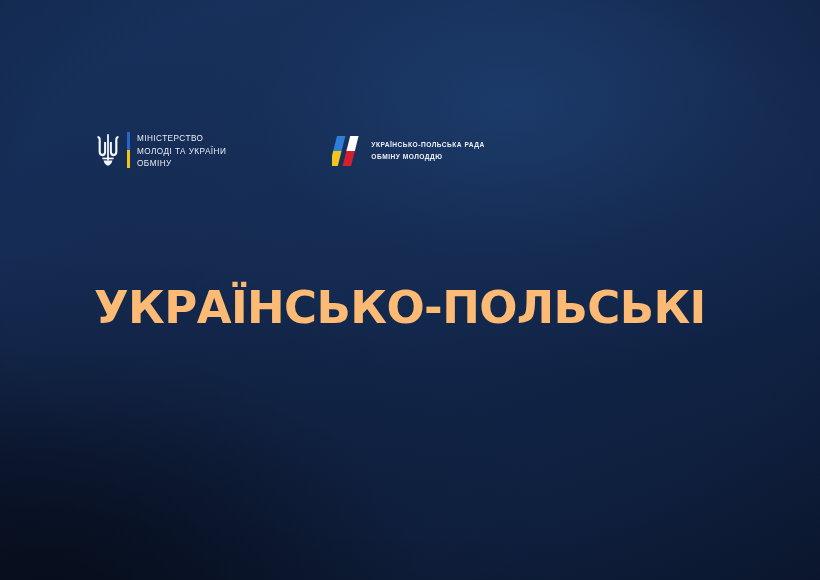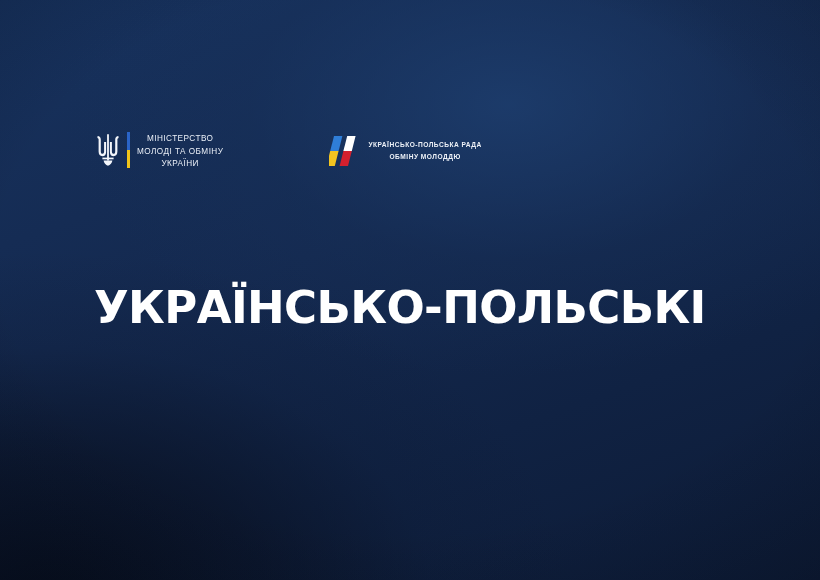--- a/index.html
+++ b/index.html
@@ -52,21 +52,20 @@
   }
 
   
   .logo-row {
     position: absolute;
     top: 131px;
     left: 96px;
     display: flex;
     align-items: flex-start;
     gap: 106px;
-    text-align: center;
   }
 
   
   .logo-ministry {
     display: flex;
     align-items: stretch;
     gap: 7px;
     height: 40px;
   }
 
@@ -134,21 +133,21 @@
     letter-spacing: 0.5px;
     line-height: 8.4px;
     white-space: nowrap;
   }
 
   
   .headline {
     position: absolute;
     left: 94px;
     top: 283px;
-    color: #ffffff;
+    color: #fdba74;
     font-family: "DejaVu Sans", sans-serif;
     font-weight: 700;
     font-size: 45px;
     line-height: 50px;
     letter-spacing: -0.6px;
     white-space: nowrap;
   }
 
   .headline span { display: block; }
 </style>
@@ -173,22 +172,22 @@
           <path d="M22.4 3.0c-1.9 0-3.2 1.3-3.2 3.4v12.0c0 1.5-0.6 2.4-1.7 2.4-1.0 0-1.6-0.8-1.6-2.2V9.0h-2.0v9.9c0 2.7 1.4 4.4 3.7 4.4 2.4 0 3.8-1.8 3.8-4.7V6.6c0-1.0 0.4-1.5 1.2-1.6z"></path>
           <path d="M6.4 24.6h11.2v1.7H6.4z"></path>
           <path d="M7.6 27.6h8.8c-0.3 2.6-2.1 4.4-4.4 5.2-2.3-0.8-4.1-2.6-4.4-5.2z"></path>
         </g>
       </svg>
 
       <div class="flag-rule"></div>
 
       <div class="ministry-text">
         <span>МІНІСТЕРСТВО</span>
-        <span>МОЛОДІ ТА ОБМІНУ</span>
-        <span>УКРАЇНИ</span>
+        <span>МОЛОДІ ТА УКРАЇНИ</span>
+        <span>ОБМІНУ</span>
       </div>
     </div>
 
     <div class="logo-council">
 
       <svg class="council-mark" viewBox="0 0 30 34" aria-hidden="true">
 
         <polygon points="5.0,2.0 13.4,2.0 9.6,17.0 1.2,17.0" fill="#2f7ed8"></polygon>
         <polygon points="1.2,17.0 9.6,17.0 5.8,32.0 -2.6,32.0" fill="#f2c420"></polygon>
 

